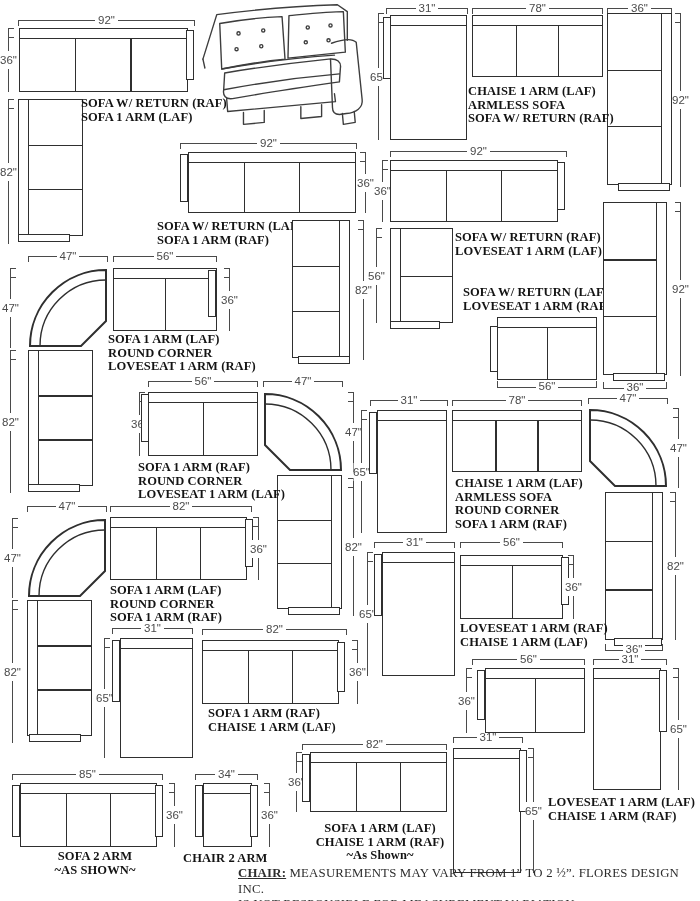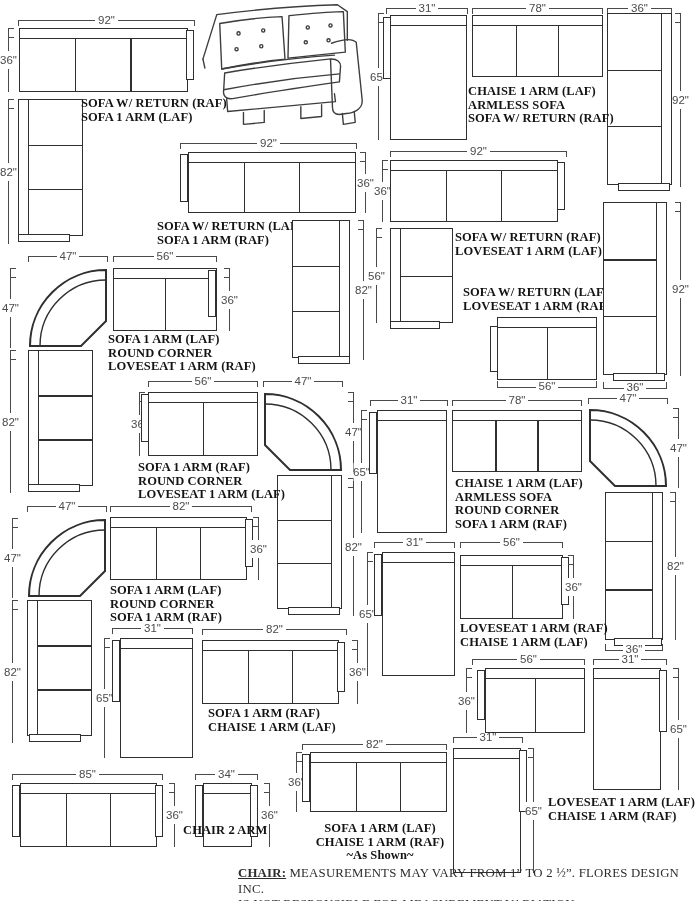--- a/index.html
+++ b/index.html
@@ -571,39 +571,43 @@
       <i class="dv" style="left:66%"></i>
     </div>
   <div class="flap" style="left:12px;top:785px;width:8px;height:52px"></div>
   <div class="flap" style="left:155px;top:785px;width:8px;height:52px"></div>
   <div class="vdim lt" style="left:166px;top:783px;height:64px">
       <i class="ln"></i>
       <i class="t tp"></i>
       <i class="t bt"></i>
       <span class="lbl">36"</span>
     </div>
+  <div class="glabel ctr" style="left:40px;top:850px;width:110px">
+    <div>SOFA 2 ARM</div>
+    <div>~AS SHOWN~</div>
+  </div>
 
   <div class="hdim" style="left:195px;top:768px;width:63px">
       <i class="ln"></i>
       <i class="t l"></i>
       <i class="t r"></i>
       <span class="lbl">34"</span>
     </div>
   <div class="piece" style="left:203px;top:783px;width:49px;height:64px">
       <i class="bt"></i>
     </div>
   <div class="flap" style="left:195px;top:785px;width:8px;height:52px"></div>
   <div class="flap" style="left:250px;top:785px;width:8px;height:52px"></div>
   <div class="vdim lt" style="left:261px;top:783px;height:64px">
       <i class="ln"></i>
       <i class="t tp"></i>
       <i class="t bt"></i>
       <span class="lbl">36"</span>
     </div>
-  <div class="glabel" style="left:183px;top:824px">
+  <div class="glabel" style="left:183px;top:852px">
     <div>CHAIR 2 ARM</div>
   </div>
 
   <div class="hdim" style="left:302px;top:738px;width:145px">
       <i class="ln"></i>
       <i class="t l"></i>
       <i class="t r"></i>
       <span class="lbl">82"</span>
     </div>
   <div class="hdim" style="left:453px;top:731px;width:70px">

